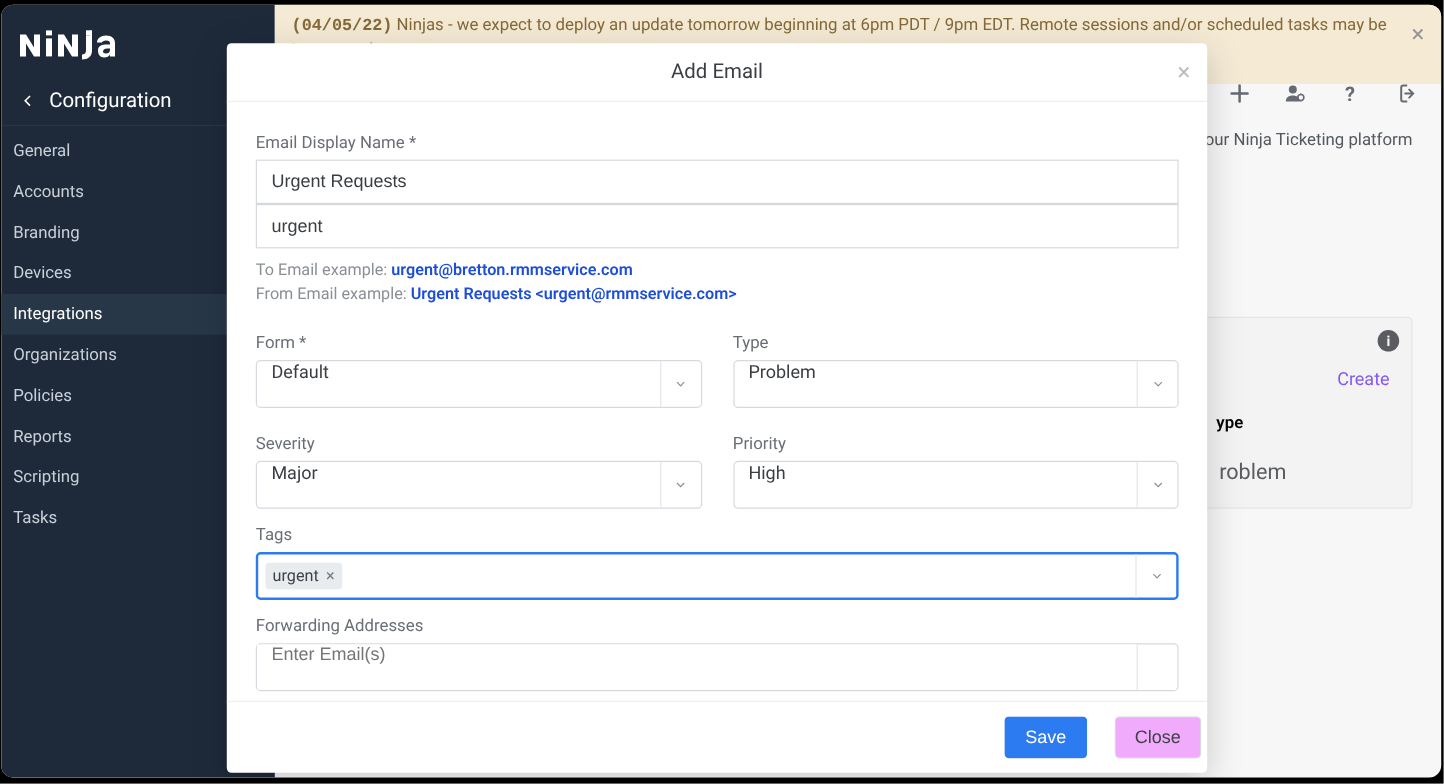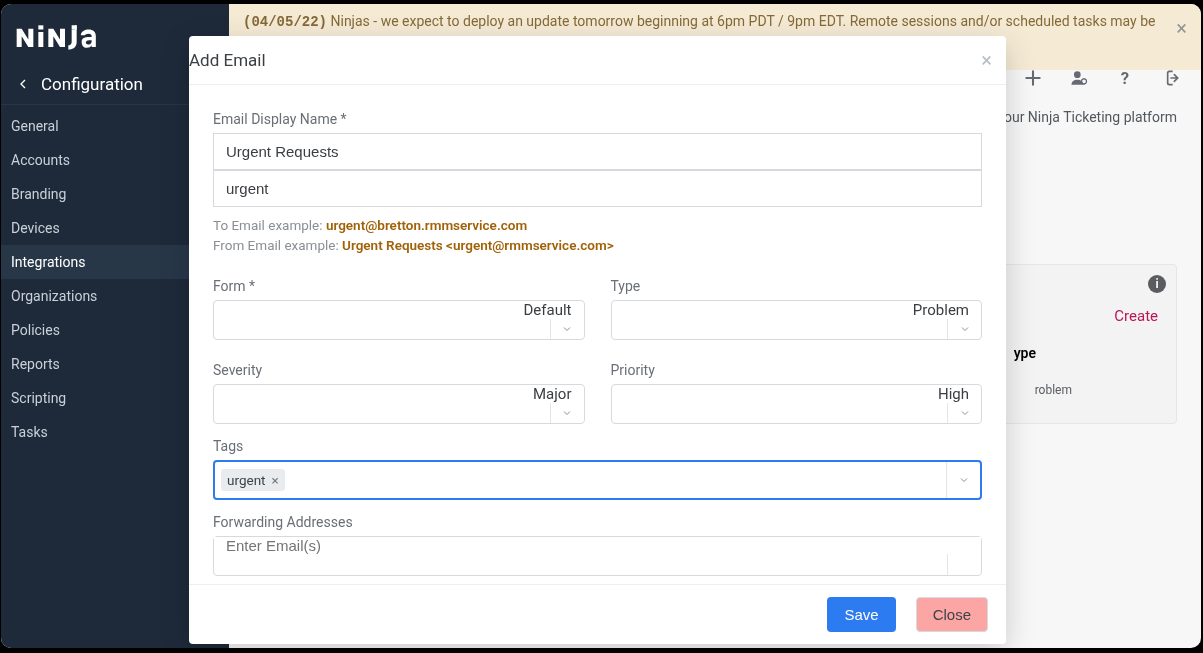--- a/index.html
+++ b/index.html
@@ -18,54 +18,54 @@
   .banner { position: absolute; left: 228px; right: 0; top: 0; background: #fdf3dc; color: #8a6d3b; padding: 8px 40px 18px 14px; font-size: 14px; line-height: 1.4; }
   .banner b { font-weight: 700; font-family: Liberation Mono, monospace; }
   .banner .close { position: absolute; right: 14px; top: 10px; color: #9a9a9a; font-size: 20px; cursor: pointer; }
 
   .topbar-icons { position: absolute; right: 20px; top: 64px; display: flex; gap: 26px; align-items: center; color: #6a6f77; }
   .topbar-icons svg { width: 20px; height: 20px; }
   .page-hint { position: absolute; right: 24px; top: 105px; color: #565b62; font-size: 14px; }
 
   .bg-card { position: absolute; left: 250px; right: 24px; top: 260px; height: 160px; background: #fbfbfb; border: 1px solid #eee; border-radius: 4px; }
   .bg-card .info { position: absolute; right: 10px; top: 10px; width: 18px; height: 18px; border-radius: 50%; background: #5d5f63; color: #fff; font-size: 12px; display:flex; align-items:center; justify-content:center; font-weight:700; }
-  .bg-card .create { position: absolute; right: 18px; top: 42px; color: #be185d; font-size: 15px; }
+  .bg-card .create { position: absolute; right: 18px; top: 42px; color: #8b5cf6; font-size: 15px; }
   .bg-card .th { position: absolute; right: 140px; top: 80px; font-size: 14px; font-weight: 600; color: #000000; }
-  .bg-card .td { position: absolute; right: 104px; top: 118px; font-size: 12px; color: #5e6167; }
+  .bg-card .td { position: absolute; right: 104px; top: 118px; font-size: 18px; color: #5e6167; }
 
   .backdrop { position: absolute; left: 228px; right: 0; top: 0; bottom: 0; background: rgba(0,0,0,0.03); }
 
   .modal { position: absolute; left: 188px; top: 32px; width: 817px; bottom: 4px; background: #fff; border-radius: 4px; box-shadow: 0 8px 30px rgba(0,0,0,0.18); display: flex; flex-direction: column; }
-  .modal-header { position: relative; text-align: left; padding: 14px 0; font-size: 17px; color: #3b3f44; border-bottom: 1px solid #eee; }
+  .modal-header { position: relative; text-align: center; padding: 14px 0; font-size: 17px; color: #3b3f44; border-bottom: 1px solid #eee; }
   .modal-header .x { position: absolute; right: 14px; top: 12px; color: #b8bdc3; font-size: 20px; cursor: pointer; }
   .modal-body { padding: 18px 24px 10px; overflow: auto; flex: 1; }
-  .modal-footer { border-top: 1px solid #eee; padding: 12px 18px; display: flex; justify-content: flex-end; gap: 20px; }
+  .modal-footer { border-top: 1px solid #eee; padding: 12px 5px; display: flex; justify-content: flex-end; gap: 10px; }
 
   .field-label { font-size: 14px; font-weight: 400; color: #6a6f76; margin-bottom: 6px; margin-top: 8px; }
   .text-input { width: 100%; border: 1px solid #d6d9dd; border-radius: 0; padding: 9px 12px; font-size: 15px; color: #3a3d41; background: #fff; }
   .text-input::placeholder { color: #a6abb1; }
   .help { font-size: 13.5px; color: #8a8f95; margin-top: 8px; line-height: 1.5; }
-  .help b { font-weight: 600; color: #a16207; }
+  .help b { font-weight: 600; color: #1d4ed8; }
 
   .row2 { display: flex; gap: 26px; margin-top: 14px; }
   .col { flex: 1; }
 
-  .select { position: relative; border: 1px solid #d6d9dd; border-radius: 4px; height: 40px; display: flex; align-items: flex-end; background: #fff; flex-direction: column; }
+  .select { position: relative; border: 1px solid #d6d9dd; border-radius: 4px; height: 40px; display: flex; align-items: flex-start; background: #fff; }
   .select .value { padding: 0 12px; flex: 1; font-size: 15px; color: #3a3d41; }
   .select .caret-box { width: 34px; height: 100%; border-left: 1px solid #e3e6e9; display: flex; align-items: center; justify-content: center; }
   .select svg, .caret-box svg { width: 12px; height: 12px; stroke: #8a8f95; fill: none; stroke-width: 2; }
 
   .tags-field { position: relative; border: 2px solid #2d7bf0; border-radius: 4px; min-height: 40px; display: flex; align-items: center; padding: 4px 6px; background: #fff; }
   .tag-chip { background: #e9ecef; border-radius: 3px; padding: 3px 6px; font-size: 13.5px; color: #3e4247; display: flex; align-items: center; gap: 6px; }
   .tag-chip .rm { color: #777; cursor: pointer; }
   .tags-field .caret-box { position: absolute; right: 0; top: 0; bottom: 0; width: 34px; border-left: 1px solid #e3e6e9; display:flex; align-items:center; justify-content:center; }
 
   .btn { border-radius: 4px; padding: 8px 16px; font-size: 15px; cursor: pointer; border: 1px solid transparent; }
   .btn-primary { background: #2d7bf0; color: #fff; }
-  .btn-secondary { background: #fca5a5; color: #3e4247; border-color: #d6d9dd; }
+  .btn-secondary { background: #f0abfc; color: #3e4247; border-color: #d6d9dd; margin-left: 13px; }
 </style>
 </head>
 <body>
 
 <div class="frame">
 
   <aside class="sidebar">
     <div class="logo">
       <svg viewBox="0 0 120 40" width="100" height="34" aria-hidden="true">
         <g fill="#fff">

